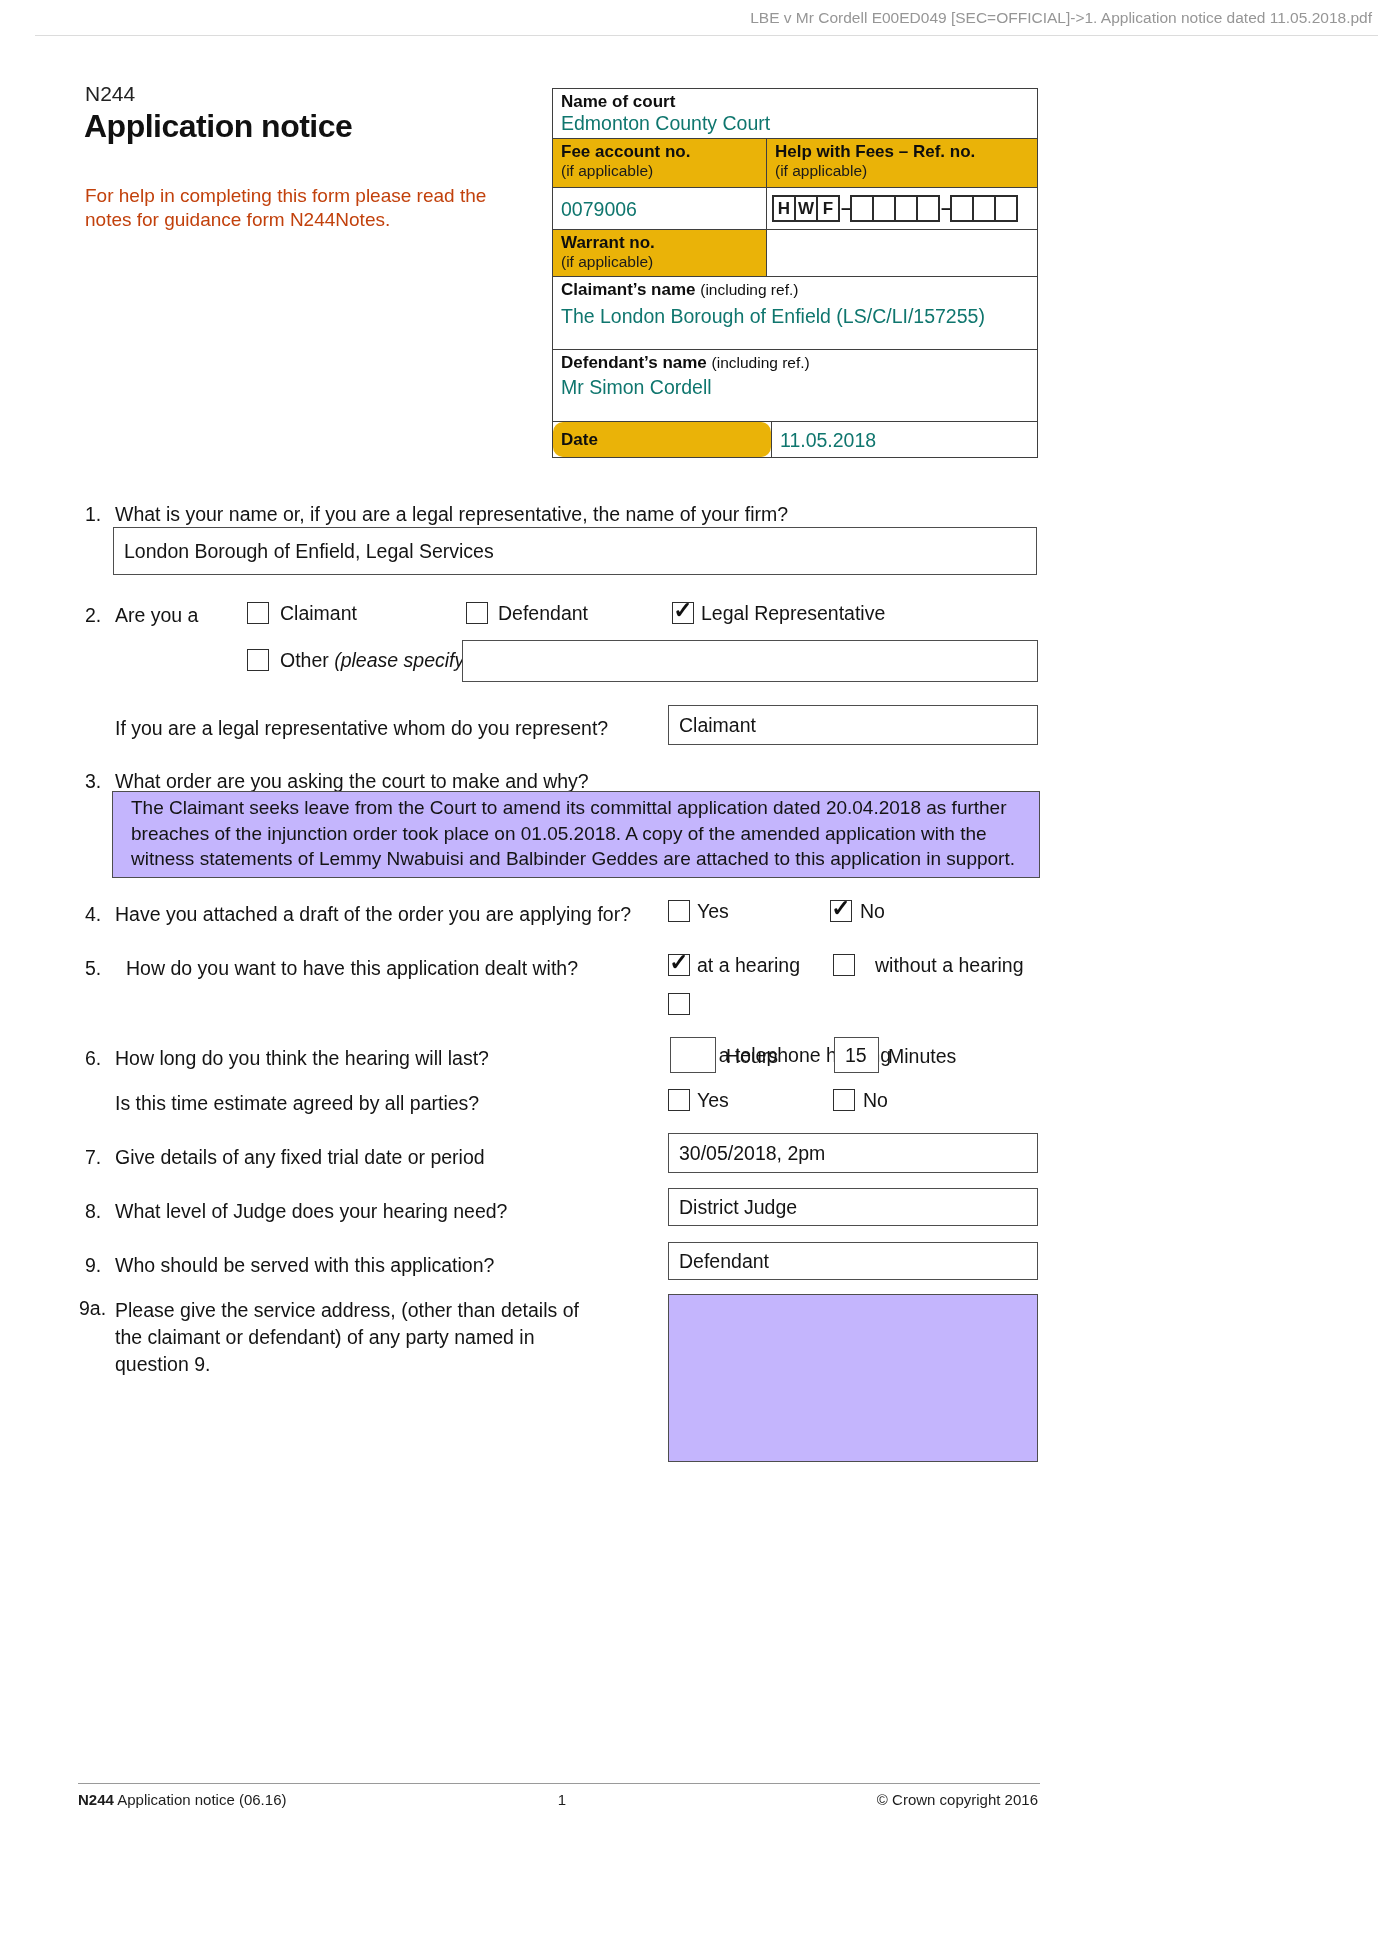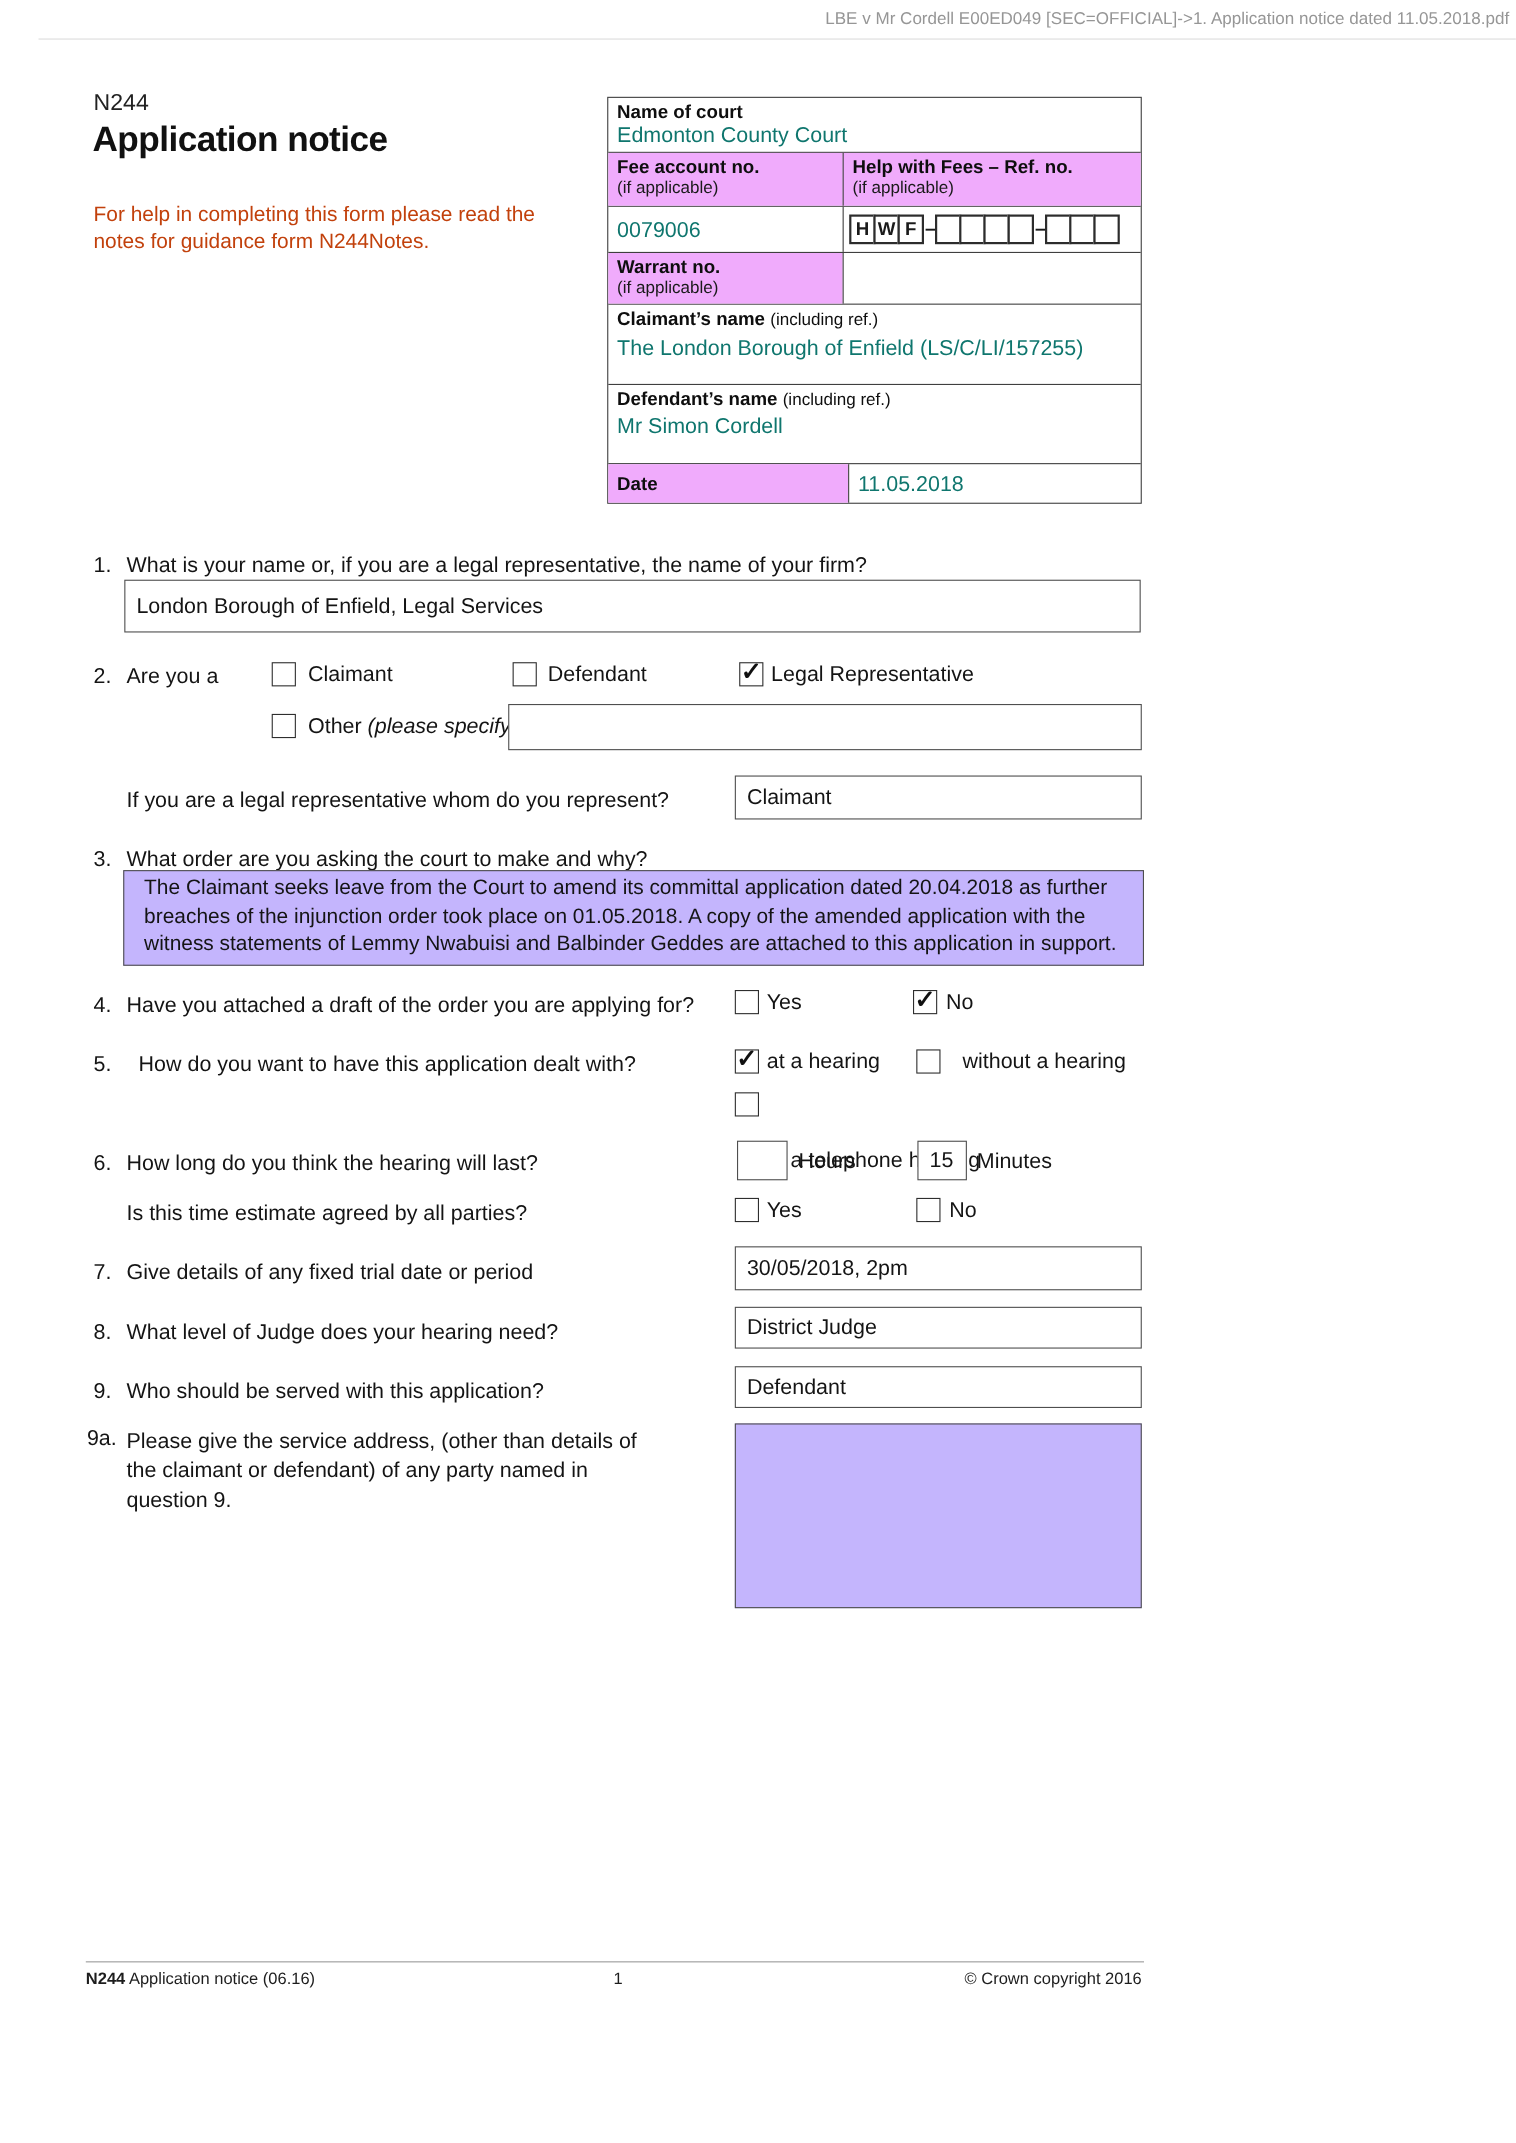--- a/index.html
+++ b/index.html
@@ -24,21 +24,21 @@
 
   
   .ctable { width:486px; border:1.6px solid #3f3f3f; background:#fff; }
   .t-row { display:flex; border-top:1.6px solid #3f3f3f; }
   .t-row:first-child { border-top:none; }
   .t-cell { padding:3px 8px 2px 8px; min-height:100%; }
   .t-cell + .t-cell { border-left:1.6px solid #3f3f3f; }
   .t-label { font-size:17px; font-weight:bold; color:#0e0e0e; line-height:20px; }
   .t-sub { font-size:15.5px; font-weight:normal; }
   .t-value { font-size:19.5px; color:#0f766e; line-height:23px; }
-  .gray { background:#f0abfc; }
+  .gray { background:#eab308; }
 
   
   .hwf-row { display:flex; align-items:center; padding-top:3px; }
   .hwf-box {
     width:24px; height:27px; border:2px solid #2c2c2c; margin-left:-2px;
     display:flex; align-items:center; justify-content:center;
     font-size:17px; font-weight:bold; background:#fff;
   }
   .hwf-box:first-child { margin-left:0; }
   .hwf-dash { font-size:18px; margin:0 1px; font-weight:bold; }
@@ -143,21 +143,21 @@
     <div class="t-cell" style="flex:1;">
       <div class="t-label">
         <span>Defendant’s name</span>
         <span class="t-sub">(including ref.)</span>
       </div>
       <div class="t-value" style="margin-top:3px;">Mr Simon Cordell</div>
     </div>
   </div>
 
   <div class="t-row" style="min-height:36px;">
-    <div class="t-cell gray" style="width:218px; display:flex; align-items:center;">
+    <div class="t-cell gray" style="width:218px; display:flex; align-items:center;border-radius:10px;">
       <div class="t-label">Date</div>
     </div>
     <div class="t-cell" style="flex:1; display:flex; align-items:center;">
       <div class="t-value">11.05.2018</div>
     </div>
   </div>
 </div>
 
 <div class="abs q-num" style="left:85px; top:503px;">1.</div>
 <div class="abs q-label" style="left:115px; top:503px;">What is your name or, if you are a legal representative, the name of your firm?</div>

